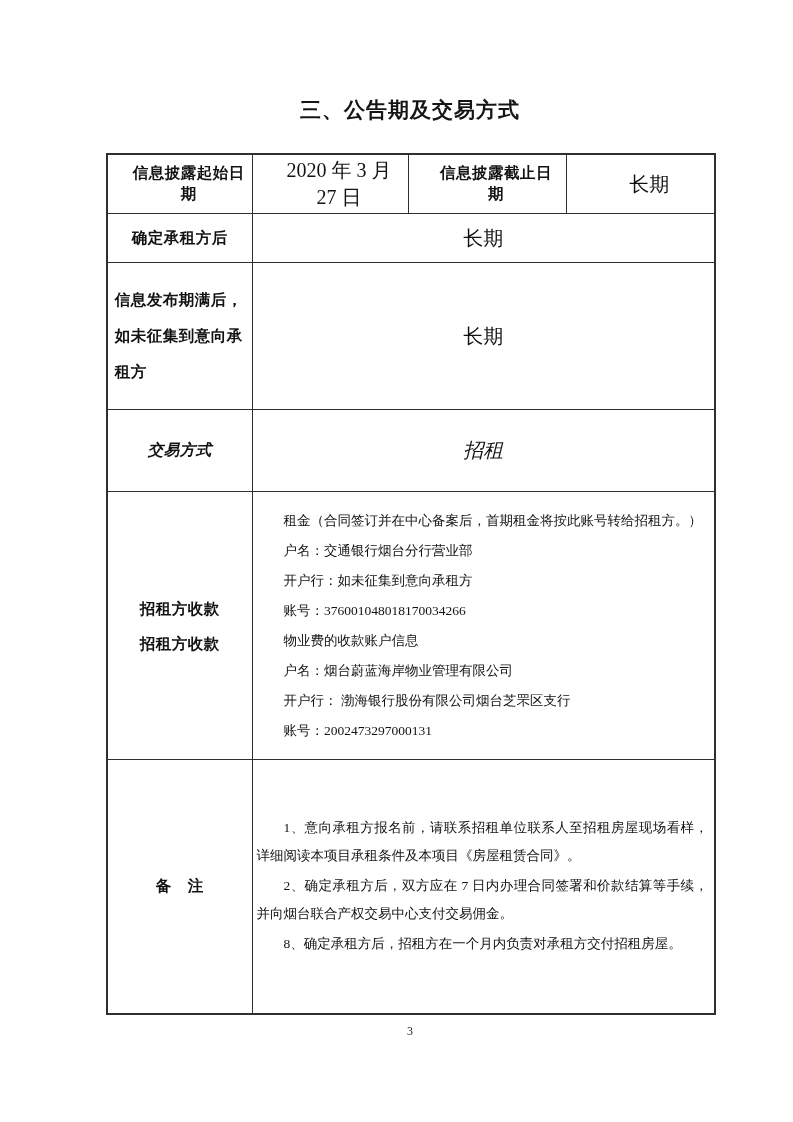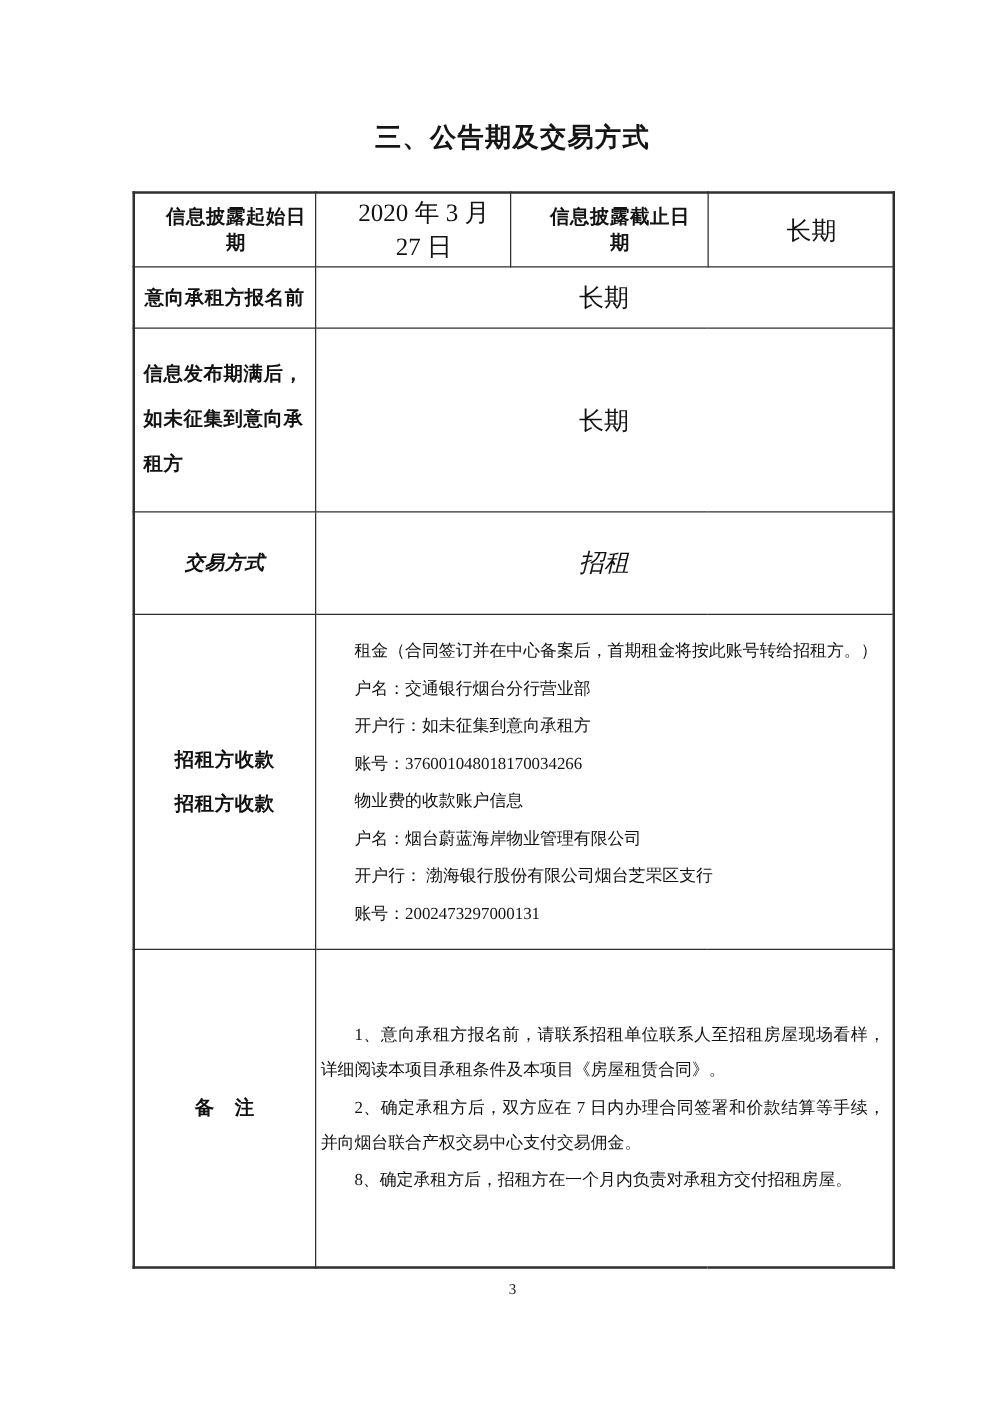--- a/index.html
+++ b/index.html
@@ -101,21 +101,21 @@
   </colgroup>
   <tbody>
     <tr class="r1">
       <td class="label">信息披露起始日期</td>
       <td class="value">2020 年 3 月 27 日</td>
       <td class="label">信息披露截止日期</td>
       <td class="value">长期</td>
     </tr>
 
     <tr class="r2">
-      <td class="label">意向承租方报名前</td>
+      <td class="label">确定承租方后</td>
       <td class="value" colspan="3">长期</td>
     </tr>
 
     <tr class="r3">
       <td class="label">
         <div class="narrow-label">信息发布期满后，如未征集到意向承租方</div>
       </td>
       <td class="value" colspan="3">长期</td>
     </tr>
 

